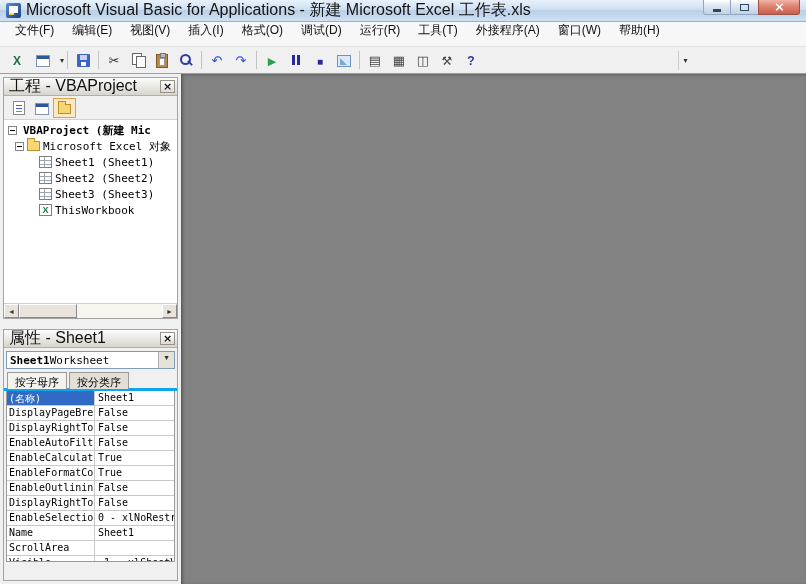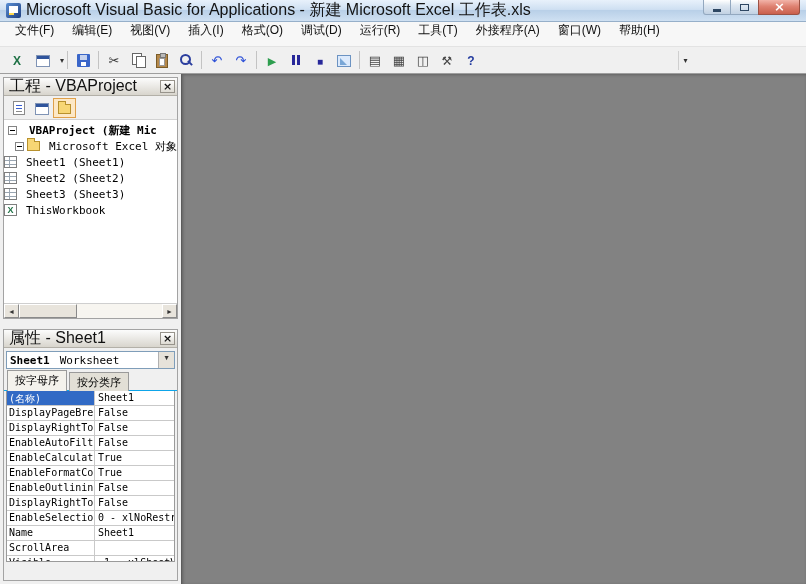--- a/index.html
+++ b/index.html
@@ -81,47 +81,47 @@
 .ptb{width:23px;height:20px;display:flex;align-items:center;justify-content:center;position:relative}
 .ptb.hot{border:1px solid #dfa04a;background:#fde8c6}
 .i-viewcode{width:12px;height:14px;background:#fff;border:1px solid #8a8a8a;position:relative}
 .i-viewcode::before{content:"";position:absolute;left:2px;top:3px;width:6px;height:1px;background:#3a5fd0;box-shadow:0 3px 0 #3a5fd0,0 6px 0 #8a8a8a}
 .i-folder{width:13px;height:10px;background:#f7d675;border:1px solid #b8912d;position:relative;margin-top:3px}
 .i-folder::before{content:"";position:absolute;left:-1px;top:-4px;width:6px;height:3px;background:#f7d675;border:1px solid #b8912d;border-bottom:none}
 
 
 .tree{flex:1;background:#fff;overflow:hidden;font-family:"DejaVu Sans Mono",monospace;font-size:11px;padding-top:2px}
 .trow{height:16px;display:flex;align-items:center;white-space:nowrap;overflow:hidden}
-.lv0{padding-left:4px}.lv1{padding-left:11px}.lv2{}
+.lv0{padding-left:4px}.lv1{padding-left:11px}.lv2{padding-left:35px}
 .exp{width:9px;height:9px;flex:none;border:1px solid #848484;background:#fff;position:relative;margin-right:3px}
 .exp::before{content:"";position:absolute;left:1px;right:1px;top:3px;height:1px;background:#000}
-.trow .lbl{margin-left:9px;overflow:hidden}
+.trow .lbl{margin-left:3px;overflow:hidden}
 .trow.root .lbl{font-weight:bold}
 .i-sheet{width:13px;height:12px;flex:none;background:#fff;border:1px solid #7e7e7e;position:relative}
 .i-sheet::before{content:"";position:absolute;left:0;right:0;top:3px;height:1px;background:#9aa6b2;box-shadow:0 4px 0 #9aa6b2}
 .i-sheet::after{content:"";position:absolute;top:0;bottom:0;left:4px;width:1px;background:#9aa6b2}
 .i-wbk{width:13px;height:12px;flex:none;background:#fff;border:1px solid #7e7e7e;position:relative}
 .i-wbk::before{content:"X";position:absolute;left:0;right:0;top:-2px;text-align:center;font:bold 9px/14px "Liberation Sans",sans-serif;color:#1e7145}
 
 
 .hscroll{height:15px;flex:none;display:flex;border-top:1px solid #cfcfcf;background:#f3f1ec}
 .sbtn{width:15px;height:14px;flex:none;background:#e8e4dc;border:1px solid #fff;border-right-color:#8a8a8a;border-bottom-color:#8a8a8a;position:relative}
 .sbtn::before{position:absolute;left:0;right:0;top:1px;text-align:center;font-size:7px;line-height:12px;color:#333}
 .sb-left::before{content:"◄"}
 .sb-right::before{content:"►"}
 .strack{flex:1;position:relative;background:#f7f5f0}
 .sthumb{position:absolute;left:0;top:0;width:58px;height:14px;background:#e8e4dc;border:1px solid #fff;border-right-color:#8a8a8a;border-bottom-color:#8a8a8a}
 
 
 .selector{height:18px;flex:none;margin:3px 2px 2px;background:#fff;border:1px solid #7f9db9;display:flex;align-items:center;font-size:11px;overflow:hidden;font-family:"DejaVu Sans Mono",monospace}
 .selector .obj{font-weight:bold;margin-left:3px}
-.selector .typ{margin-left:10px}
+.selector .typ{margin-left:0}
 .ddb{margin-left:auto;width:16px;height:16px;flex:none;background:#e6e2da;border-left:1px solid #b0b0b0;position:relative}
 .ddb::before{content:"▼";position:absolute;left:0;right:0;top:2px;text-align:center;font-size:7px;color:#333}
-.tabs{height:20px;flex:none;display:flex;align-items:flex-end;padding:0 3px;border-bottom:1px solid #0ea5e9}
+.tabs{height:20px;flex:none;display:flex;padding:0 3px;border-bottom:3px solid #0ea5e9}
 .tab{font-size:11px;padding:2px 7px 1px;border:1px solid #9a9a9a;border-bottom:none;background:#e2dfd6;margin-right:2px;position:relative;top:1px;white-space:nowrap}
 .tab.active{background:#f4f2ec;padding-bottom:3px}
 .grid{flex:1;margin:0 2px 18px;border:1px solid #9a9a9a;border-top:none;background:#fff;overflow:hidden;font-family:"DejaVu Sans Mono",monospace;font-size:10px}
 .prow{display:flex;height:15px;border-bottom:1px solid #c9c9c9}
 .pname{width:88px;flex:none;border-right:1px solid #c9c9c9;padding:1px 2px;white-space:nowrap;overflow:hidden}
 .pval{flex:1;padding:1px 3px;white-space:nowrap;overflow:hidden}
 .pname.sel{background:#316ac5;color:#fff}
 </style>
 </head>
 <body>

